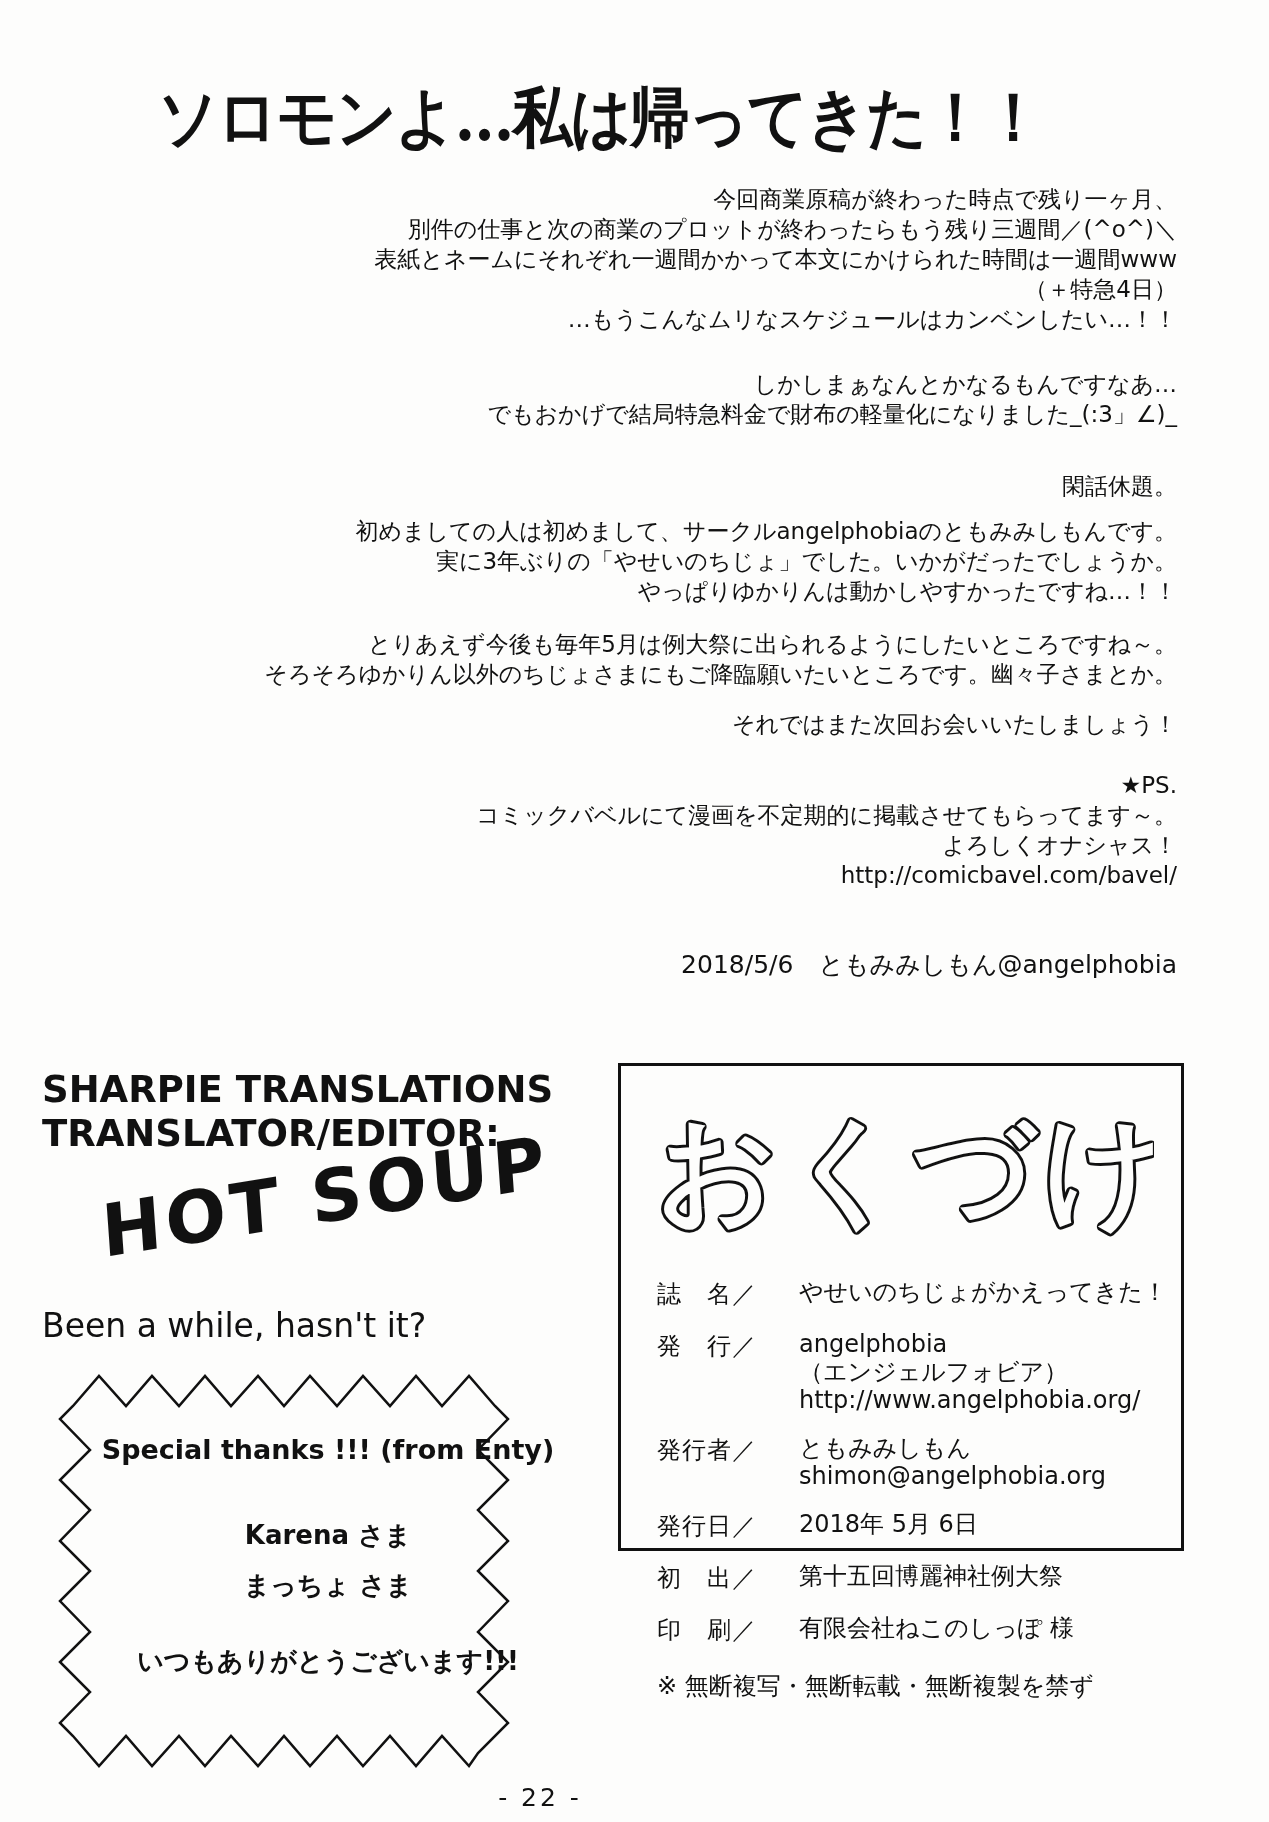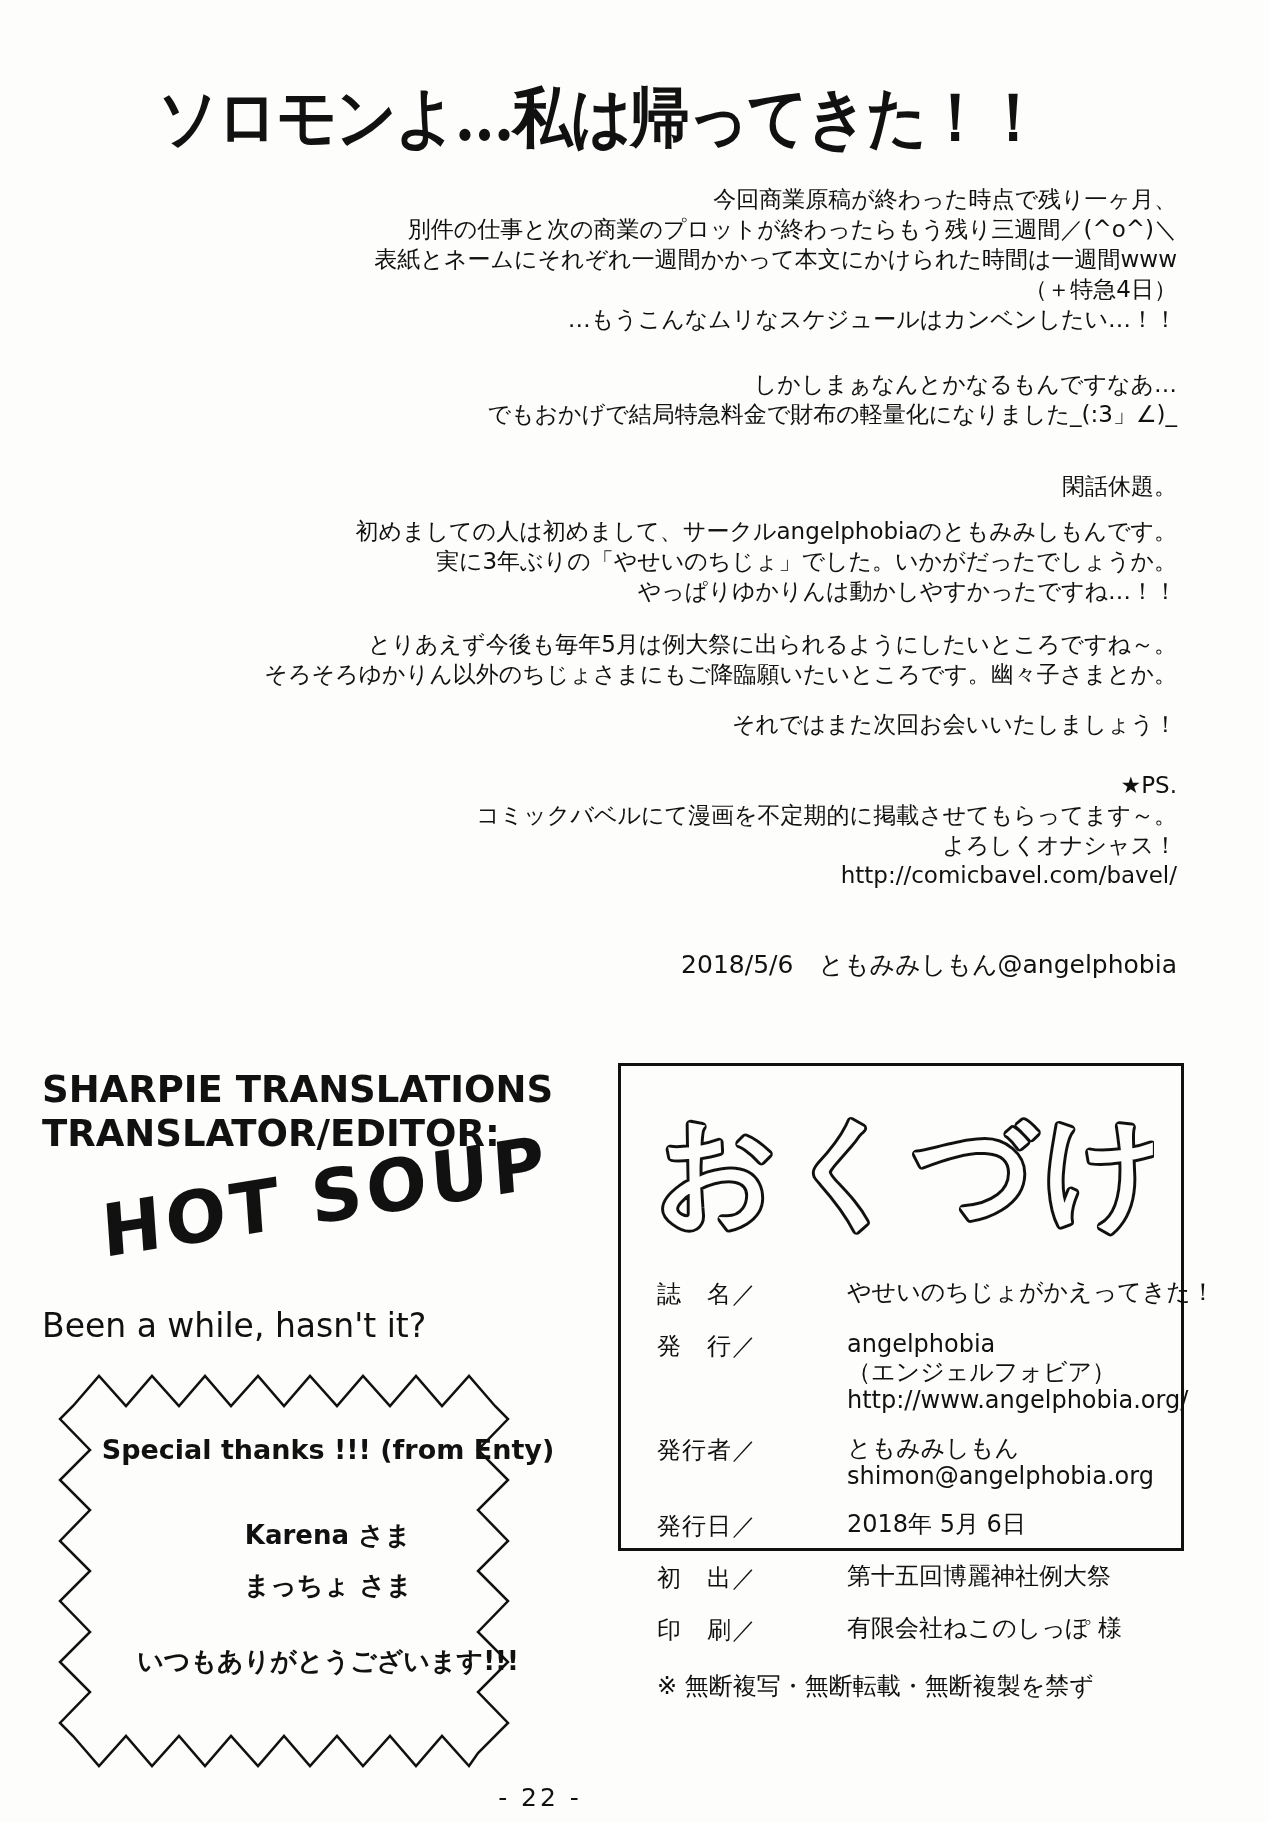--- a/index.html
+++ b/index.html
@@ -43,21 +43,21 @@
   .thanks-heading{top:62px;font-size:27px;font-weight:700;}
   .thanks-name{font-size:26px;font-weight:600;}
   .thanks-message{top:272px;font-size:26px;font-weight:700;}
   
   .colophon{
     position:absolute;left:618px;top:1063px;width:566px;height:488px;
     border:3px solid #111;box-sizing:border-box;background:#fdfdfc;
   }
   .colophon-title-svg{position:absolute;left:28px;top:18px;}
   .colophon-rows{position:absolute;left:36px;top:212px;right:14px;font-size:24px;}
-  .colophon-row{display:flex;margin-bottom:20px;gap:48px;}
+  .colophon-row{display:flex;margin-bottom:20px;}
   .colophon-label{flex:0 0 142px;white-space:nowrap;letter-spacing:1px;}
   .colophon-value{line-height:28px;white-space:nowrap;}
   .colophon-notice{margin-top:24px;font-size:24px;white-space:nowrap;}
   
   .page-number{
     position:absolute;bottom:10px;left:0;width:1080px;text-align:center;
     font-size:25px;letter-spacing:3px;
   }
 </style>
 </head>

